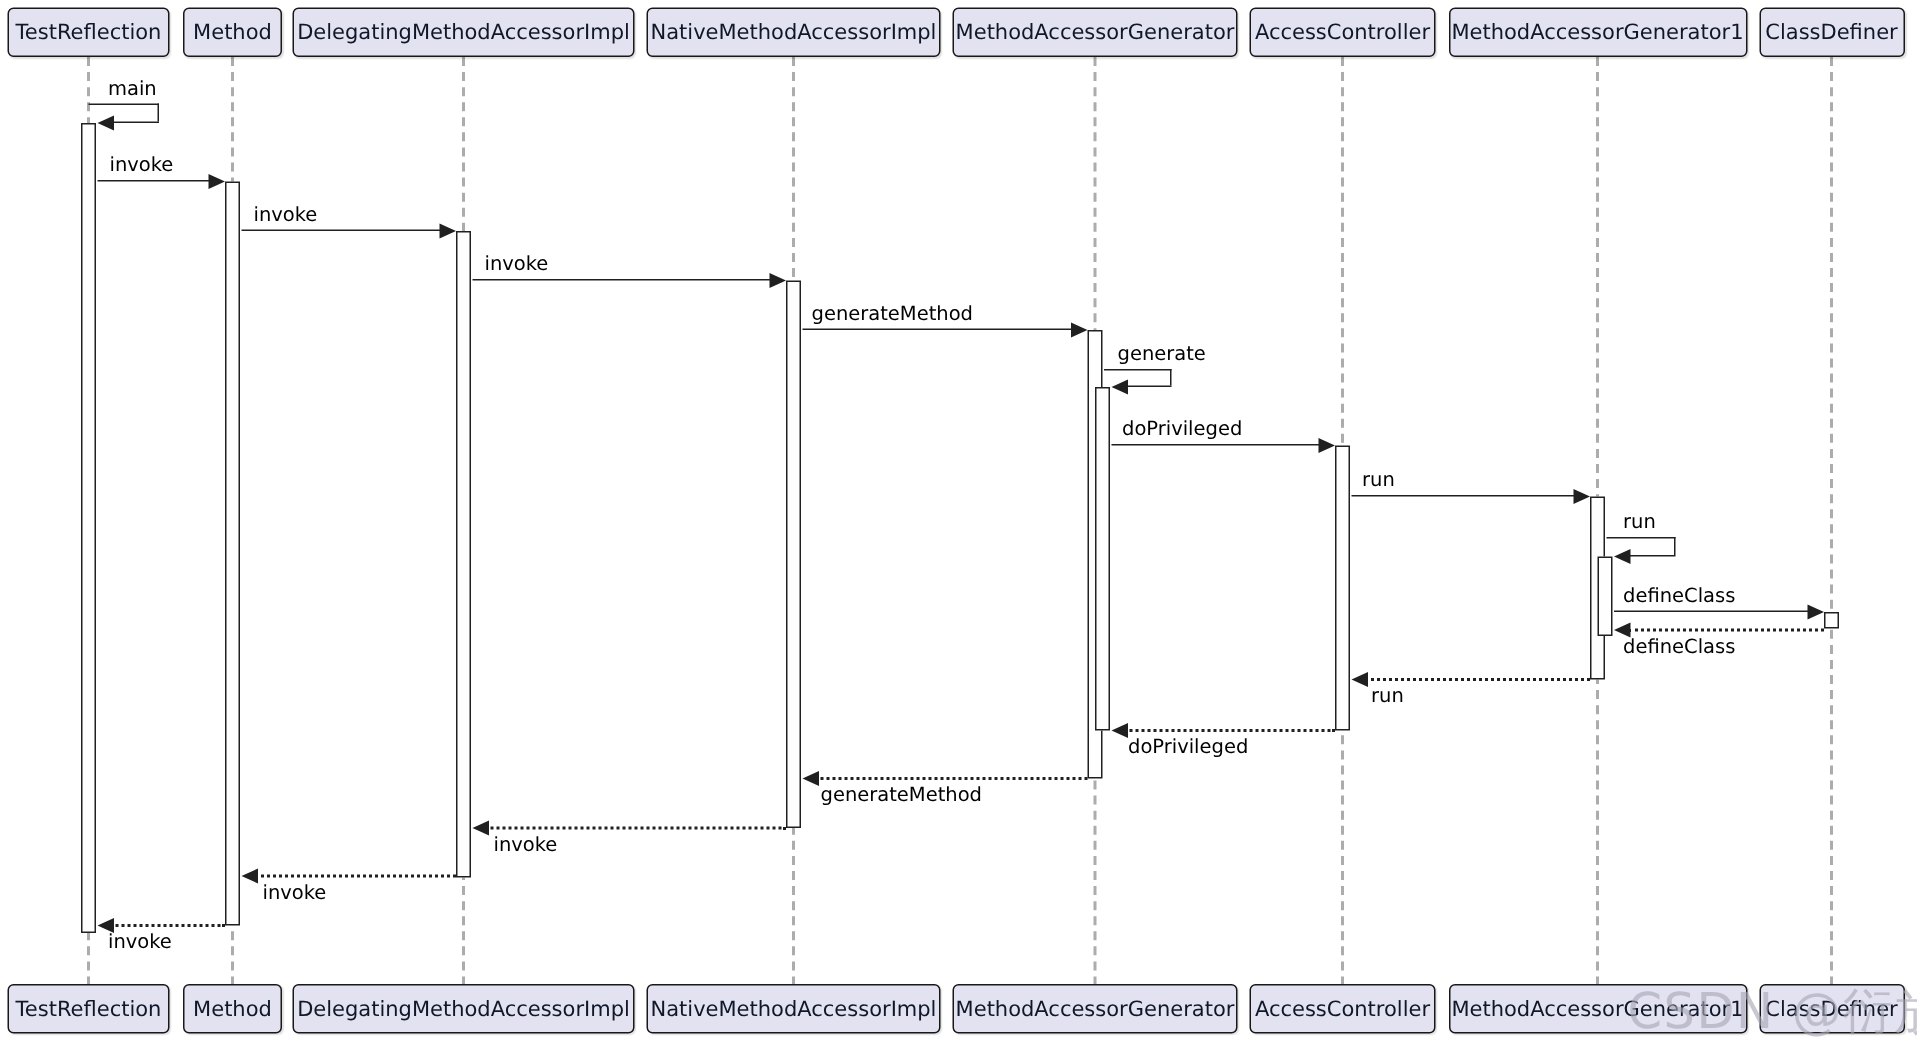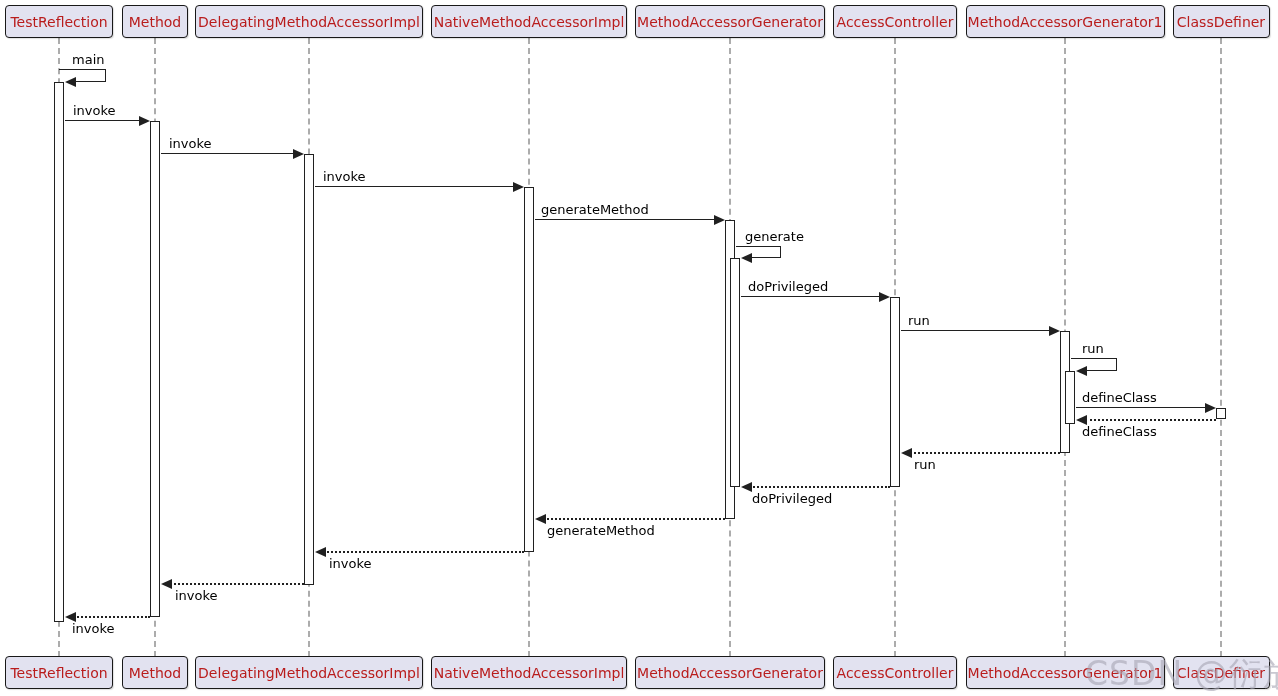--- a/index.html
+++ b/index.html
@@ -4,21 +4,21 @@
 <style>
   html,body{margin:0;padding:0;background:#ffffff;}
   #canvas{
     position:relative;width:1278px;height:696px;background:#ffffff;
     overflow:hidden;font-family:"DejaVu Sans","Liberation Sans",sans-serif;
   }
   .pbox{
     position:absolute;height:33px;box-sizing:border-box;
     background:#E2E2F0;border:1.5px solid #181818;border-radius:4px;
     display:flex;align-items:center;justify-content:center;
-    font-size:14px;color:#b91c1c;z-index:5;
+    font-size:14px;color:#0f172a;z-index:5;
     box-shadow:1px 1px 1px rgba(0,0,0,0.12);
     white-space:nowrap;
   }
   .lifeline{position:absolute;width:0;border-left:2px dashed #ACACAC;z-index:1;}
   .act{
     position:absolute;width:10px;box-sizing:border-box;
     background:#FEFEFE;border:1.4px solid #202020;z-index:3;
   }
   .mline{position:absolute;height:0;border-top:1.5px solid #202020;z-index:4;}
   .mline.dotted{border-top:2px dotted #202020;}

